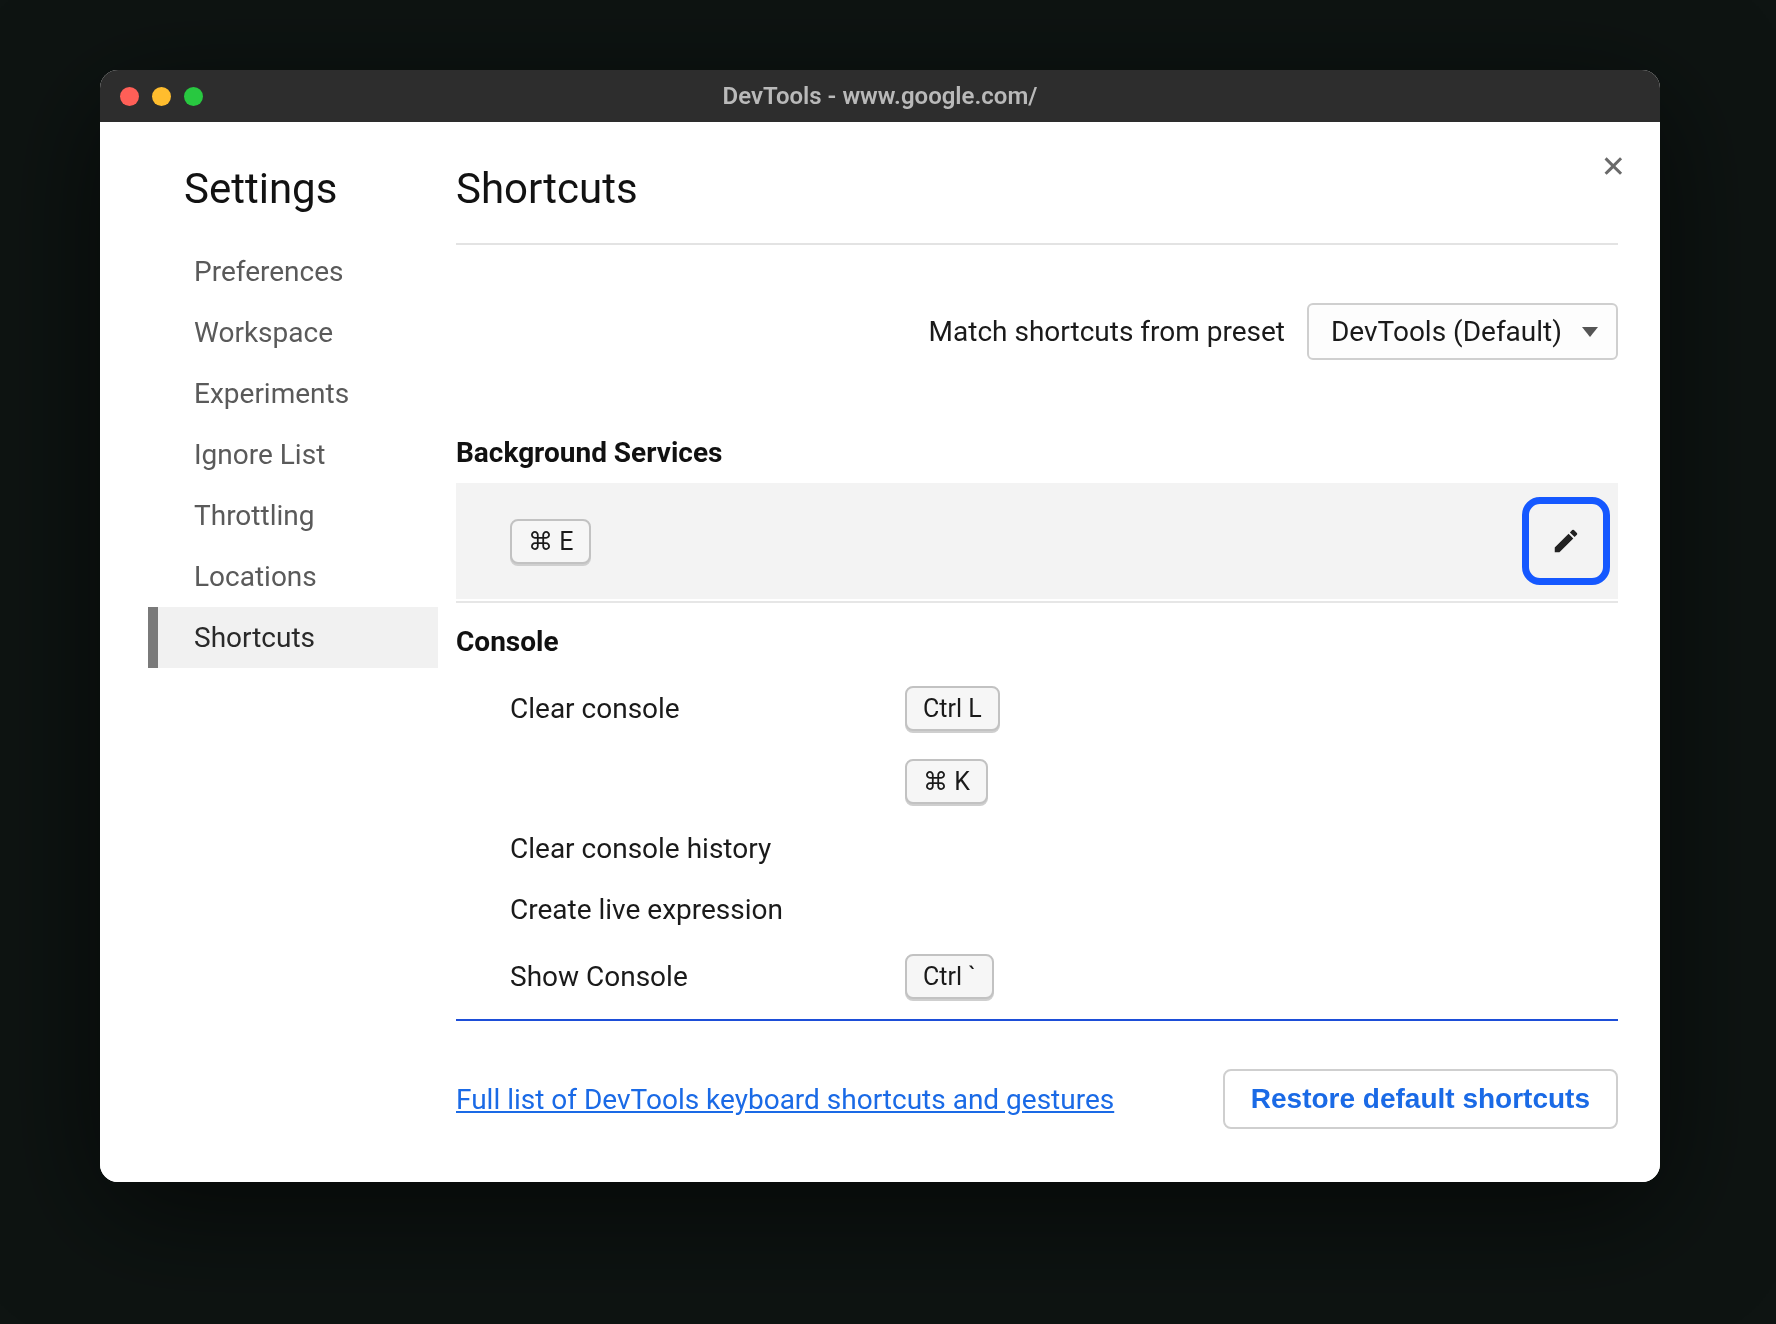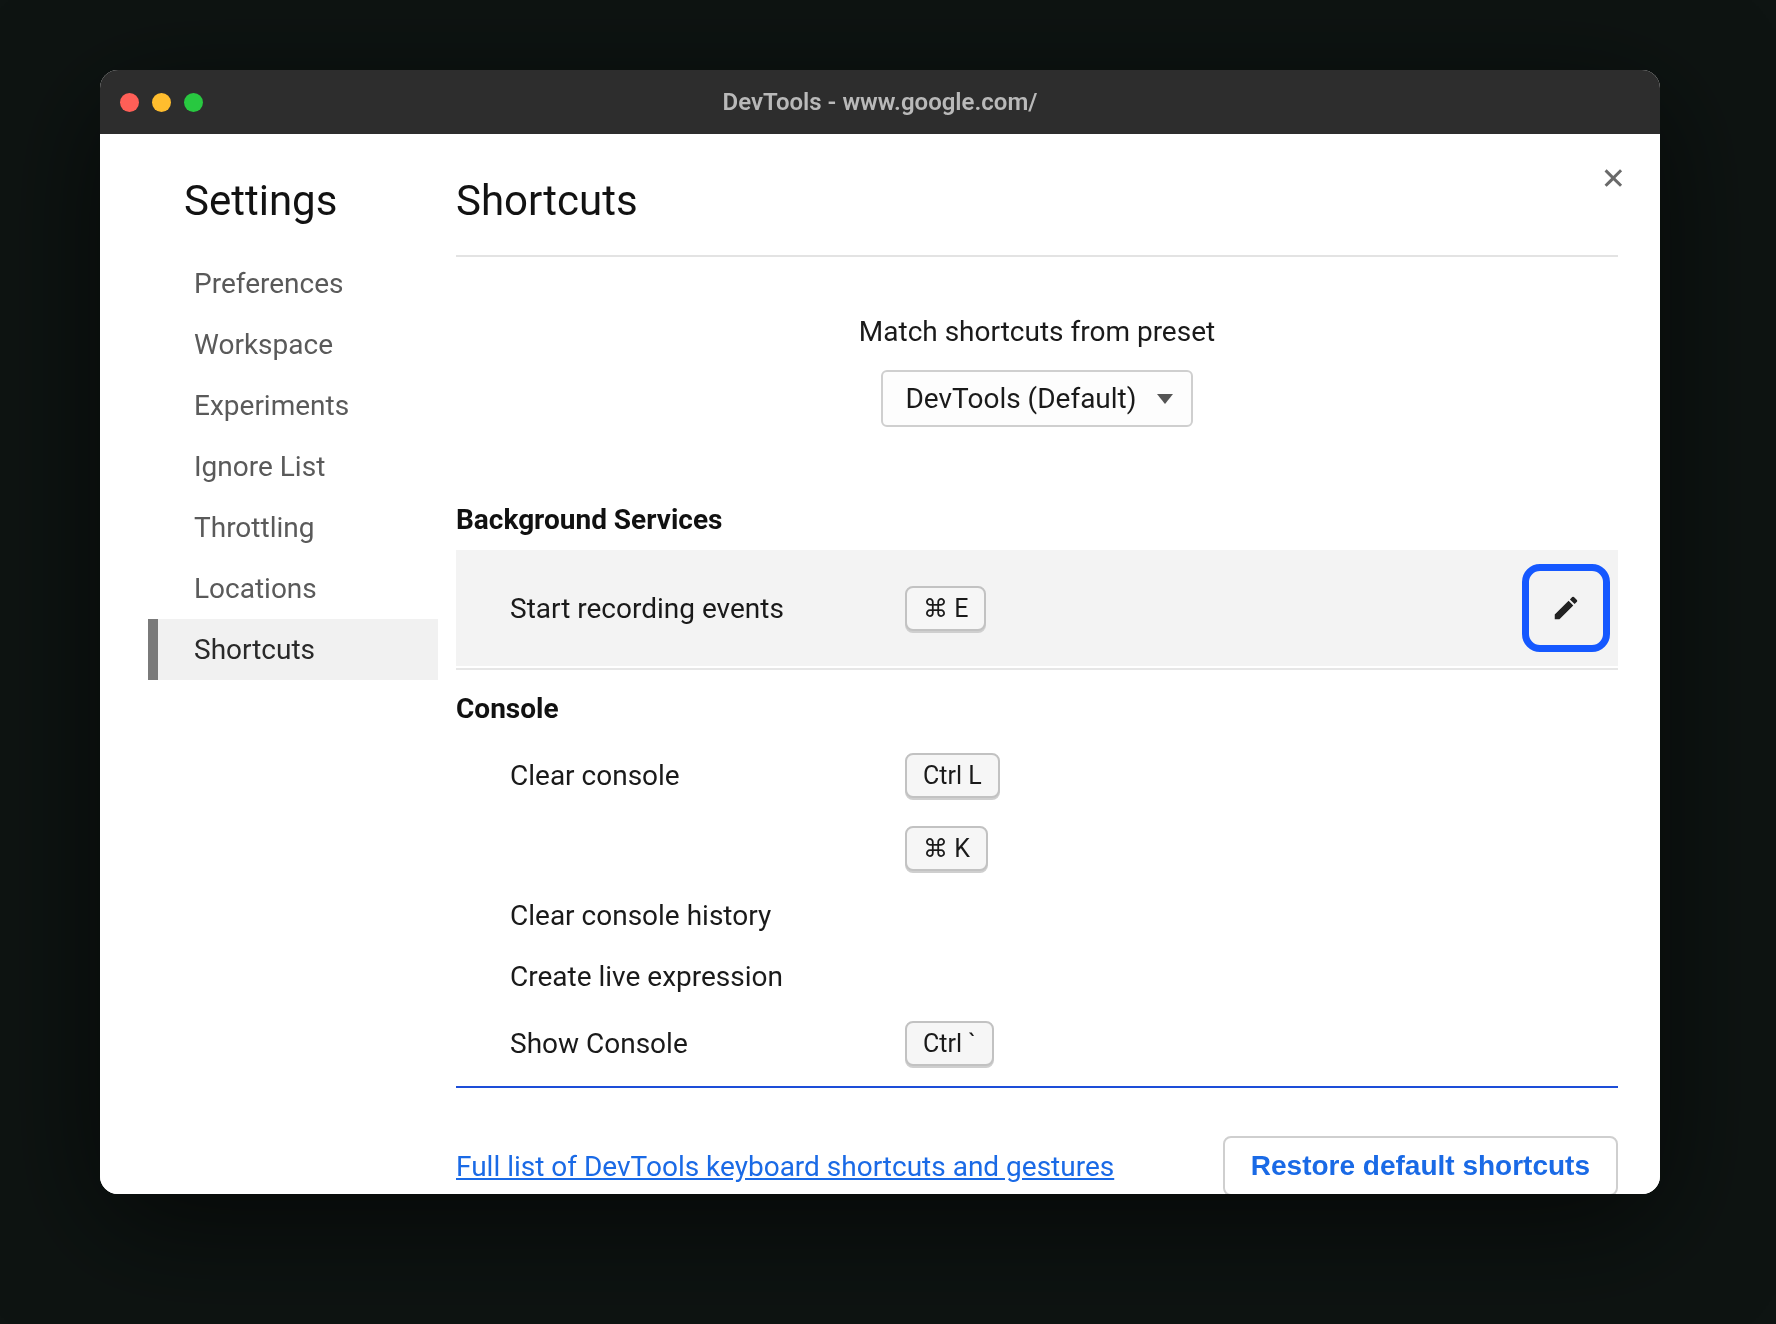--- a/index.html
+++ b/index.html
@@ -14,21 +14,21 @@
   .shadow-wrap {
     filter: drop-shadow(0 30px 60px rgba(0,0,0,0.6));
   }
   .window {
     width: 1560px;
     background: #fff;
     border-radius: 18px;
     overflow: hidden;
   }
   .titlebar {
-    height: 64px;
+    height: 52px;
     background: #2d2d2d;
     display: flex;
     align-items: center;
     padding: 0 20px;
     position: relative;
   }
   .traffic-lights {
     display: flex;
     gap: 13px;
     align-items: center;
@@ -98,21 +98,20 @@
     color: #121212;
     margin-bottom: 30px;
   }
   .hr { border: none; border-top: 2px solid #e3e3e3; }
   .preset-row {
     display: flex;
     justify-content: flex-end;
     align-items: center;
     gap: 22px;
     padding: 58px 0 58px 0;
-    flex-direction: column;
   }
   .preset-label { font-size: 28px; color: #1a1a1a; }
   .preset-select {
     display: flex;
     align-items: center;
     gap: 20px;
     font-size: 28px;
     color: #1a1a1a;
     background: #fdfdfd;
     border: 2px solid #cfcfcf;
@@ -254,21 +253,20 @@
         <span class="preset-label">Match shortcuts from preset</span>
         <div class="preset-select">
           <span>DevTools (Default)</span>
           <span class="caret-down"></span>
         </div>
       </div>
 
       <div id="sections">
             <div class="section-header">Background Services</div>
             <div class="shortcut-row highlighted">
-              <div class="shortcut-name">Start recording events</div>
               <div class="shortcut-keys">
                 <span class="kbd">⌘ E</span>
               </div>
               <div class="edit-slot">
                 <div class="edit-highlight">
                   <svg class="pencil" viewBox="0 0 24 24">
                     <path fill="#222" d="M3 17.25V21h3.75L17.81 9.94l-3.75-3.75L3 17.25zM20.71 7.04a1 1 0 0 0 0-1.41l-2.34-2.34a1 1 0 0 0-1.41 0l-1.83 1.83 3.75 3.75 1.83-1.83z"></path>
                   </svg>
                 </div>
               </div>

